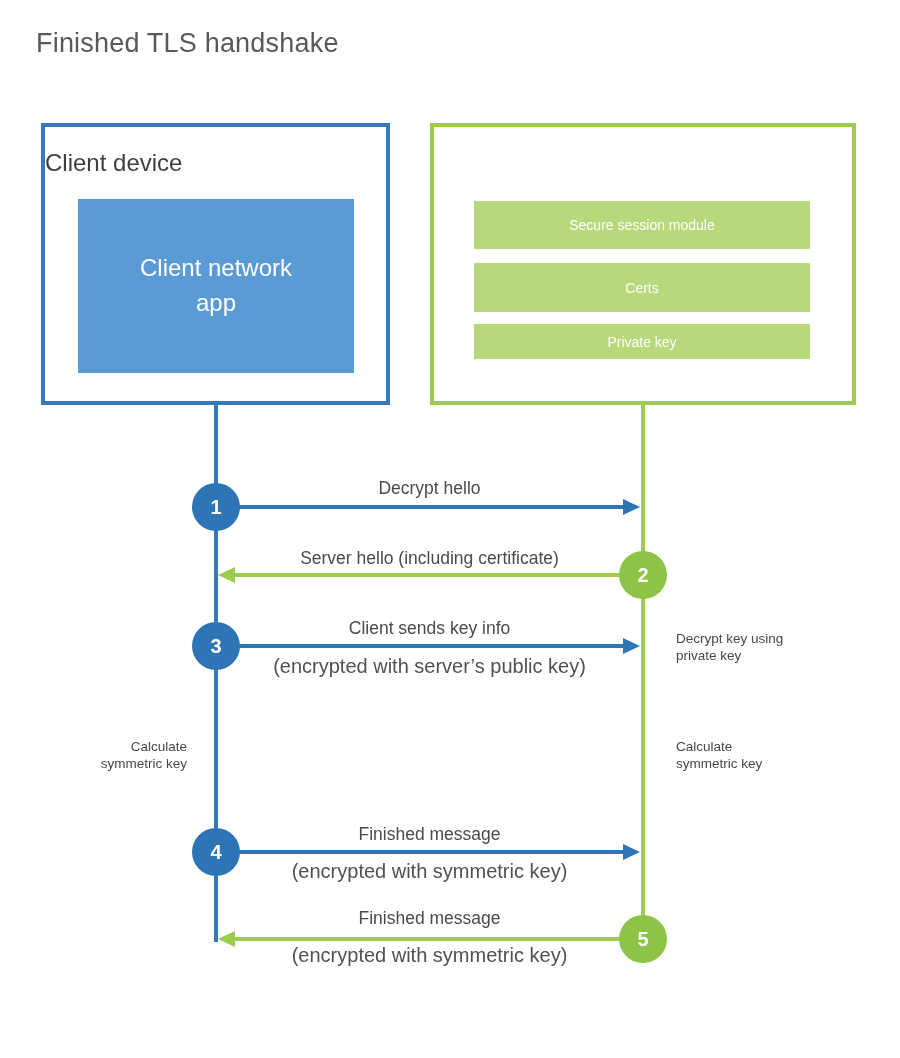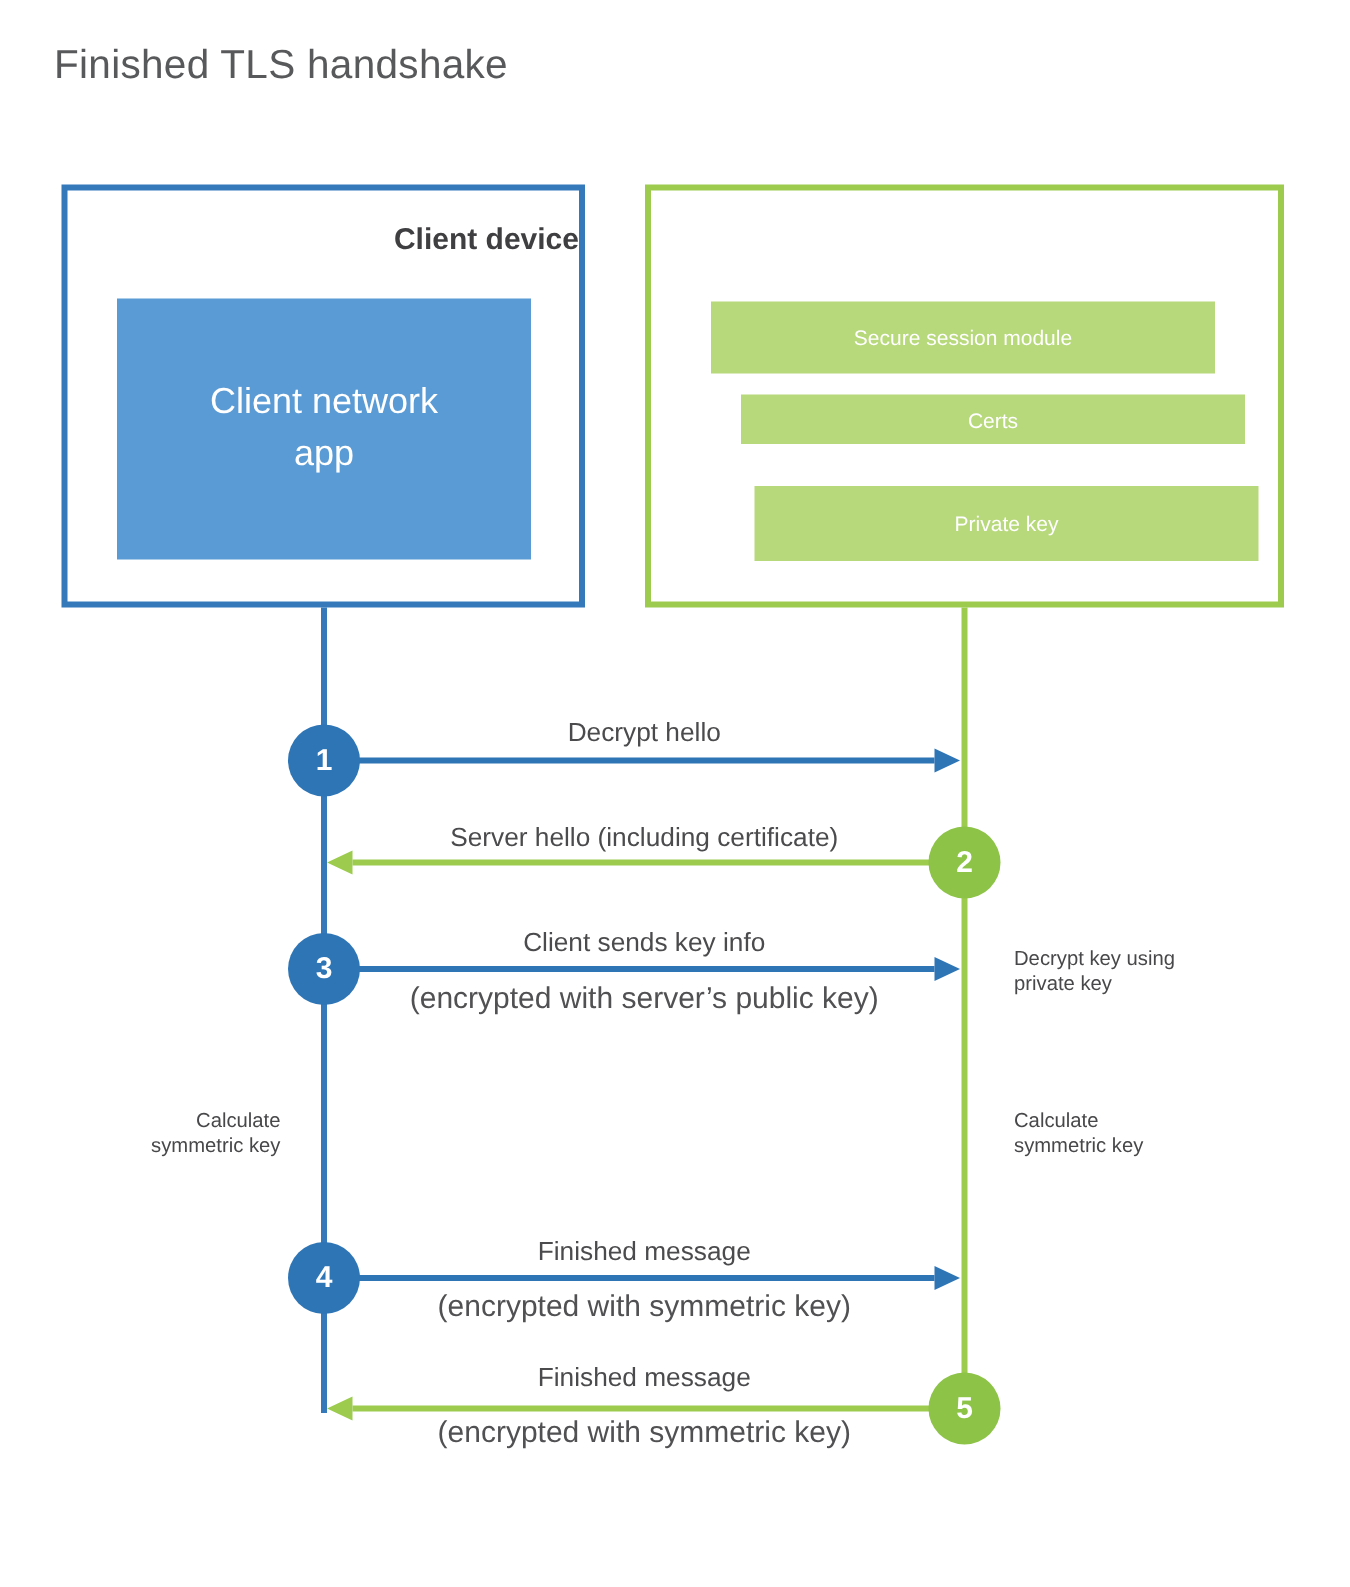--- a/index.html
+++ b/index.html
@@ -11,35 +11,35 @@
     position:absolute;left:36px;top:28px;margin:0;
     font-size:27px;font-weight:300;letter-spacing:0.2px;color:var(--title-text,#58595b);
   }
   
   .box{position:absolute;top:123px;height:282px;background:#fff;box-sizing:border-box;}
   .box.blue{border:4px solid var(--blue-line,#3579bb);}
   .box.green{border:4px solid var(--green-line,#9ccb4e);}
   #client-box{left:41px;width:349px;}
   #server-box{left:430px;width:426px;}
   .box-title{
-    position:absolute;left:0;right:0;top:22px;text-align:right;
-    font-size:20px;font-weight:bold;color:var(--heading-text,#3f3f42);
+    position:absolute;left:0;right:0;top:22px;text-align:left;
+    font-size:24px;font-weight:normal;color:var(--heading-text,#3f3f42);
   }
   #client-app{
     position:absolute;left:33px;top:72px;width:276px;height:174px;
     background:var(--blue-fill,#5b9bd5);display:flex;align-items:center;justify-content:center;
     color:#ffffff;font-size:24px;line-height:1.45;text-align:center;
   }
   #client-app span{display:block;max-width:190px;}
   .bar{
     position:absolute;left:40px;width:336px;height:48px;
     background:var(--green-bar,#b7d87b);display:flex;align-items:center;justify-content:center;
     color:#ffffff;font-size:14px;
   }
-  #bar-0{top:74px;} #bar-1{top:136px;height:33px;margin-left:20px;} #bar-2{top:197px;height:50px;margin-left:29px;}
+  #bar-0{top:74px;} #bar-1{top:136px;height:49px;} #bar-2{top:197px;height:35px;}
   
   .lifeline{position:absolute;width:4px;top:405px;}
   #client-line{left:214px;height:537px;background:var(--blue-line,#3579bb);}
   #server-line{left:641px;height:535px;background:var(--green-line,#9ccb4e);}
   
   .shaft{position:absolute;height:4px;}
   .shaft.blue{background:var(--blue-circle,#2e75b6);}
   .shaft.green{background:var(--green-line,#9ccb4e);}
   .head{position:absolute;width:0;height:0;border-top:8px solid transparent;border-bottom:8px solid transparent;}
   .head.right{border-left:17px solid var(--blue-circle,#2e75b6);}

